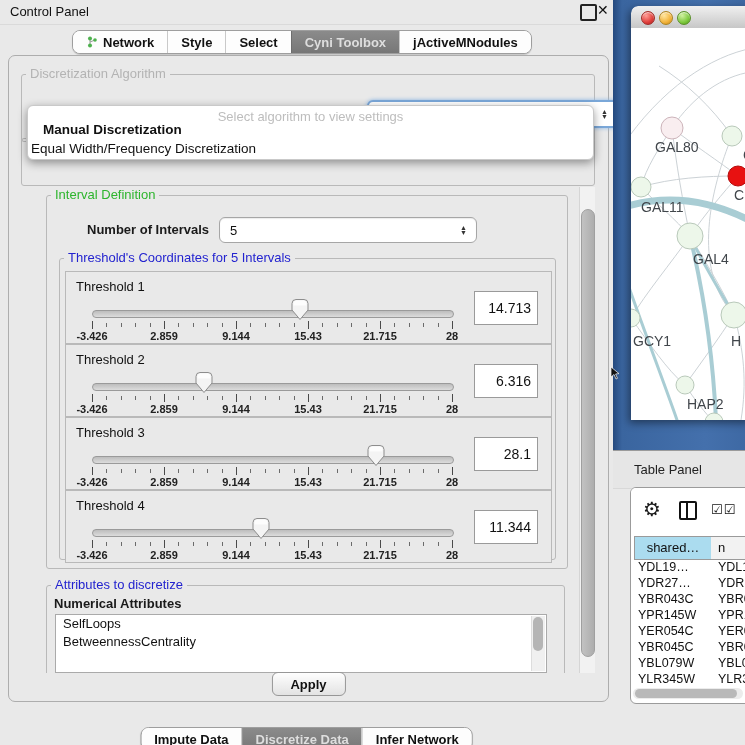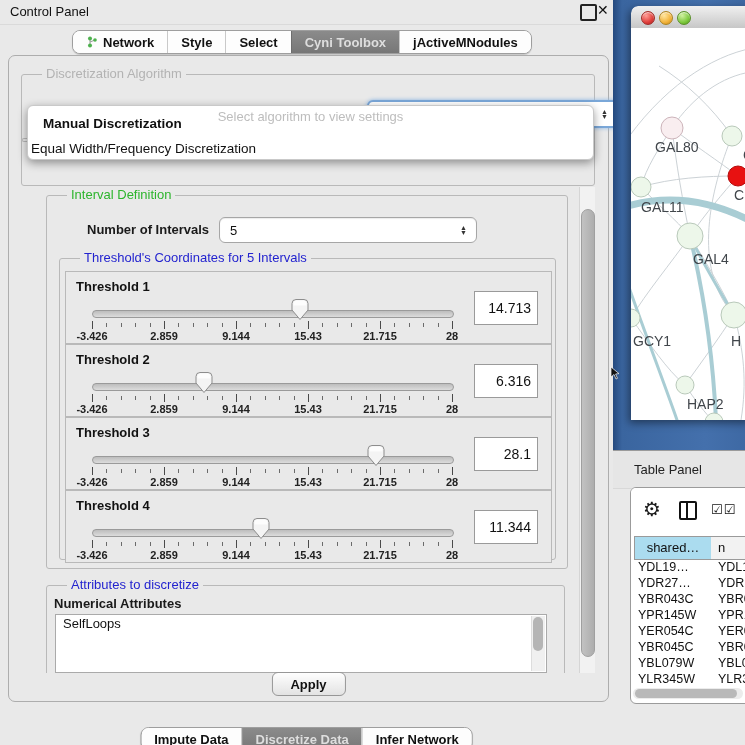--- a/index.html
+++ b/index.html
@@ -28,21 +28,21 @@
   .seg-tab.selected{background:linear-gradient(#8b8b8b,#777);color:#dedede;border-left:1px solid #6e6e6e;}
   #top-tabs{left:72px;top:30px;}
   #bottom-tabs{left:50%;transform:translateX(-50%);top:727px;}
 
   
   #main-panel{left:8px;top:55px;width:599px;height:645px;background:#e9e9e9;
     border:1px solid #adadad;border-radius:7px;}
 
   
   .group{position:absolute;border:1px solid #b9b9b9;border-radius:3px;}
-  .legend{position:absolute;top:-9px;left:20px;background:#e9e9e9;padding:0 4px;font-size:13px;}
+  .legend{position:absolute;top:-9px;left:4px;background:#e9e9e9;padding:0 4px;font-size:13px;}
   .legend.green{color:#2db52d;}
   .legend.blue{color:#2323cf;}
   .legend.faded{color:#b3b3b3;}
   .legend.dark{color:#222;}
 
   
   .combo{position:absolute;background:#fff;border:1px solid #a6a6a6;border-radius:6px;
     display:flex;align-items:center;padding-left:10px;font-size:13px;color:#111;
     box-shadow:inset 0 1px 1px rgba(0,0,0,.08);}
   .stepper{position:absolute;right:9px;top:50%;transform:translateY(-50%);
@@ -58,21 +58,21 @@
   .algo-option{position:absolute;left:3px;font-size:13.5px;color:#111;white-space:nowrap;}
   .algo-option.bold{font-weight:bold;}
 
   
   .vscroll-track{position:absolute;background:#f2f2f2;border-left:1px solid #d5d5d5;}
   .vscroll-thumb{position:absolute;background:linear-gradient(90deg,#c2c2c2,#adadad);
     border-radius:7px;border:1px solid #9f9f9f;}
 
   
   .th-panel{position:absolute;left:5px;width:485px;height:71px;border:1px solid #b9b9b9;background:#e9e9e9;}
-  .th-title{position:absolute;left:10px;top:7px;font-weight:bold;font-size:13px;color:#111;}
+  .th-title{position:absolute;left:10px;top:7px;font-weight:normal;font-size:13px;color:#111;}
   .th-track{position:absolute;left:26px;top:38px;width:360px;height:6px;border:1px solid #9a9a9a;
     border-radius:4px;background:linear-gradient(#bdbdbd,#dcdcdc);}
   .th-thumb{position:absolute;top:27px;width:18px;height:21px;}
   .th-ticks{position:absolute;left:26px;top:49px;width:360px;height:9px;}
   .tick{position:absolute;width:1px;background:#4a4a4a;}
   .tick.minor{top:2px;height:4px;background:#6a6a6a;}
   .tick.major{top:0;height:8px;}
   .th-labels{position:absolute;left:26px;top:58px;width:360px;height:12px;}
   .th-lab{position:absolute;transform:translateX(-50%);font-size:11px;font-weight:bold;color:#222;white-space:nowrap;}
   .th-value{position:absolute;left:408px;top:19px;width:56px;height:32px;background:#fff;
@@ -170,21 +170,21 @@
       <span class="legend faded">Discretization Algorithm</span>
       <div class="combo focused" style="left:345px;top:25px;width:238px;height:24px;">
         <span class="stepper">
             <span>▲</span>
             <span>▼</span>
           </span>
       </div>
 
       <div id="algo-popup" class="abs">
         <div class="prompt">Select algorithm to view settings</div>
-        <div class="algo-option bold" style="top:10px;padding-left:12px;">Manual Discretization</div>
+        <div class="algo-option bold" style="top:16px;padding-left:12px;">Manual Discretization</div>
         <div class="algo-option" style="top:35px;">Equal Width/Frequency Discretization</div>
       </div>
     </div>
 
     <div class="group" style="left:12px;top:82px;width:572px;height:46px;">
       <span class="legend dark">Table Data</span>
     </div>
 
     <div class="abs" style="left:12px;top:131px;width:576px;height:486px;overflow:hidden;">
 
@@ -385,20 +385,21 @@
             </div>
         </div>
       </div>
 
       <div class="group" style="left:25px;top:398px;width:517px;height:96px;">
         <span class="legend blue">Attributes to discretize</span>
         <span class="abs" style="left:7px;top:10px;font-weight:bold;">Numerical Attributes</span>
         <div id="attr-list">
           <div id="attr-items">
               <div class="attr-item">SelfLoops</div>
+              <div class="attr-item">BetweennessCentrality</div>
             </div>
           <div id="attr-scroll">
             <div id="attr-scroll-thumb"></div>
           </div>
         </div>
       </div>
     </div>
 
     <div class="vscroll-track" style="left:570px;top:131px;width:15px;height:486px;">
       <div class="vscroll-thumb" style="left:1px;top:22px;width:12px;height:446px;"></div>

